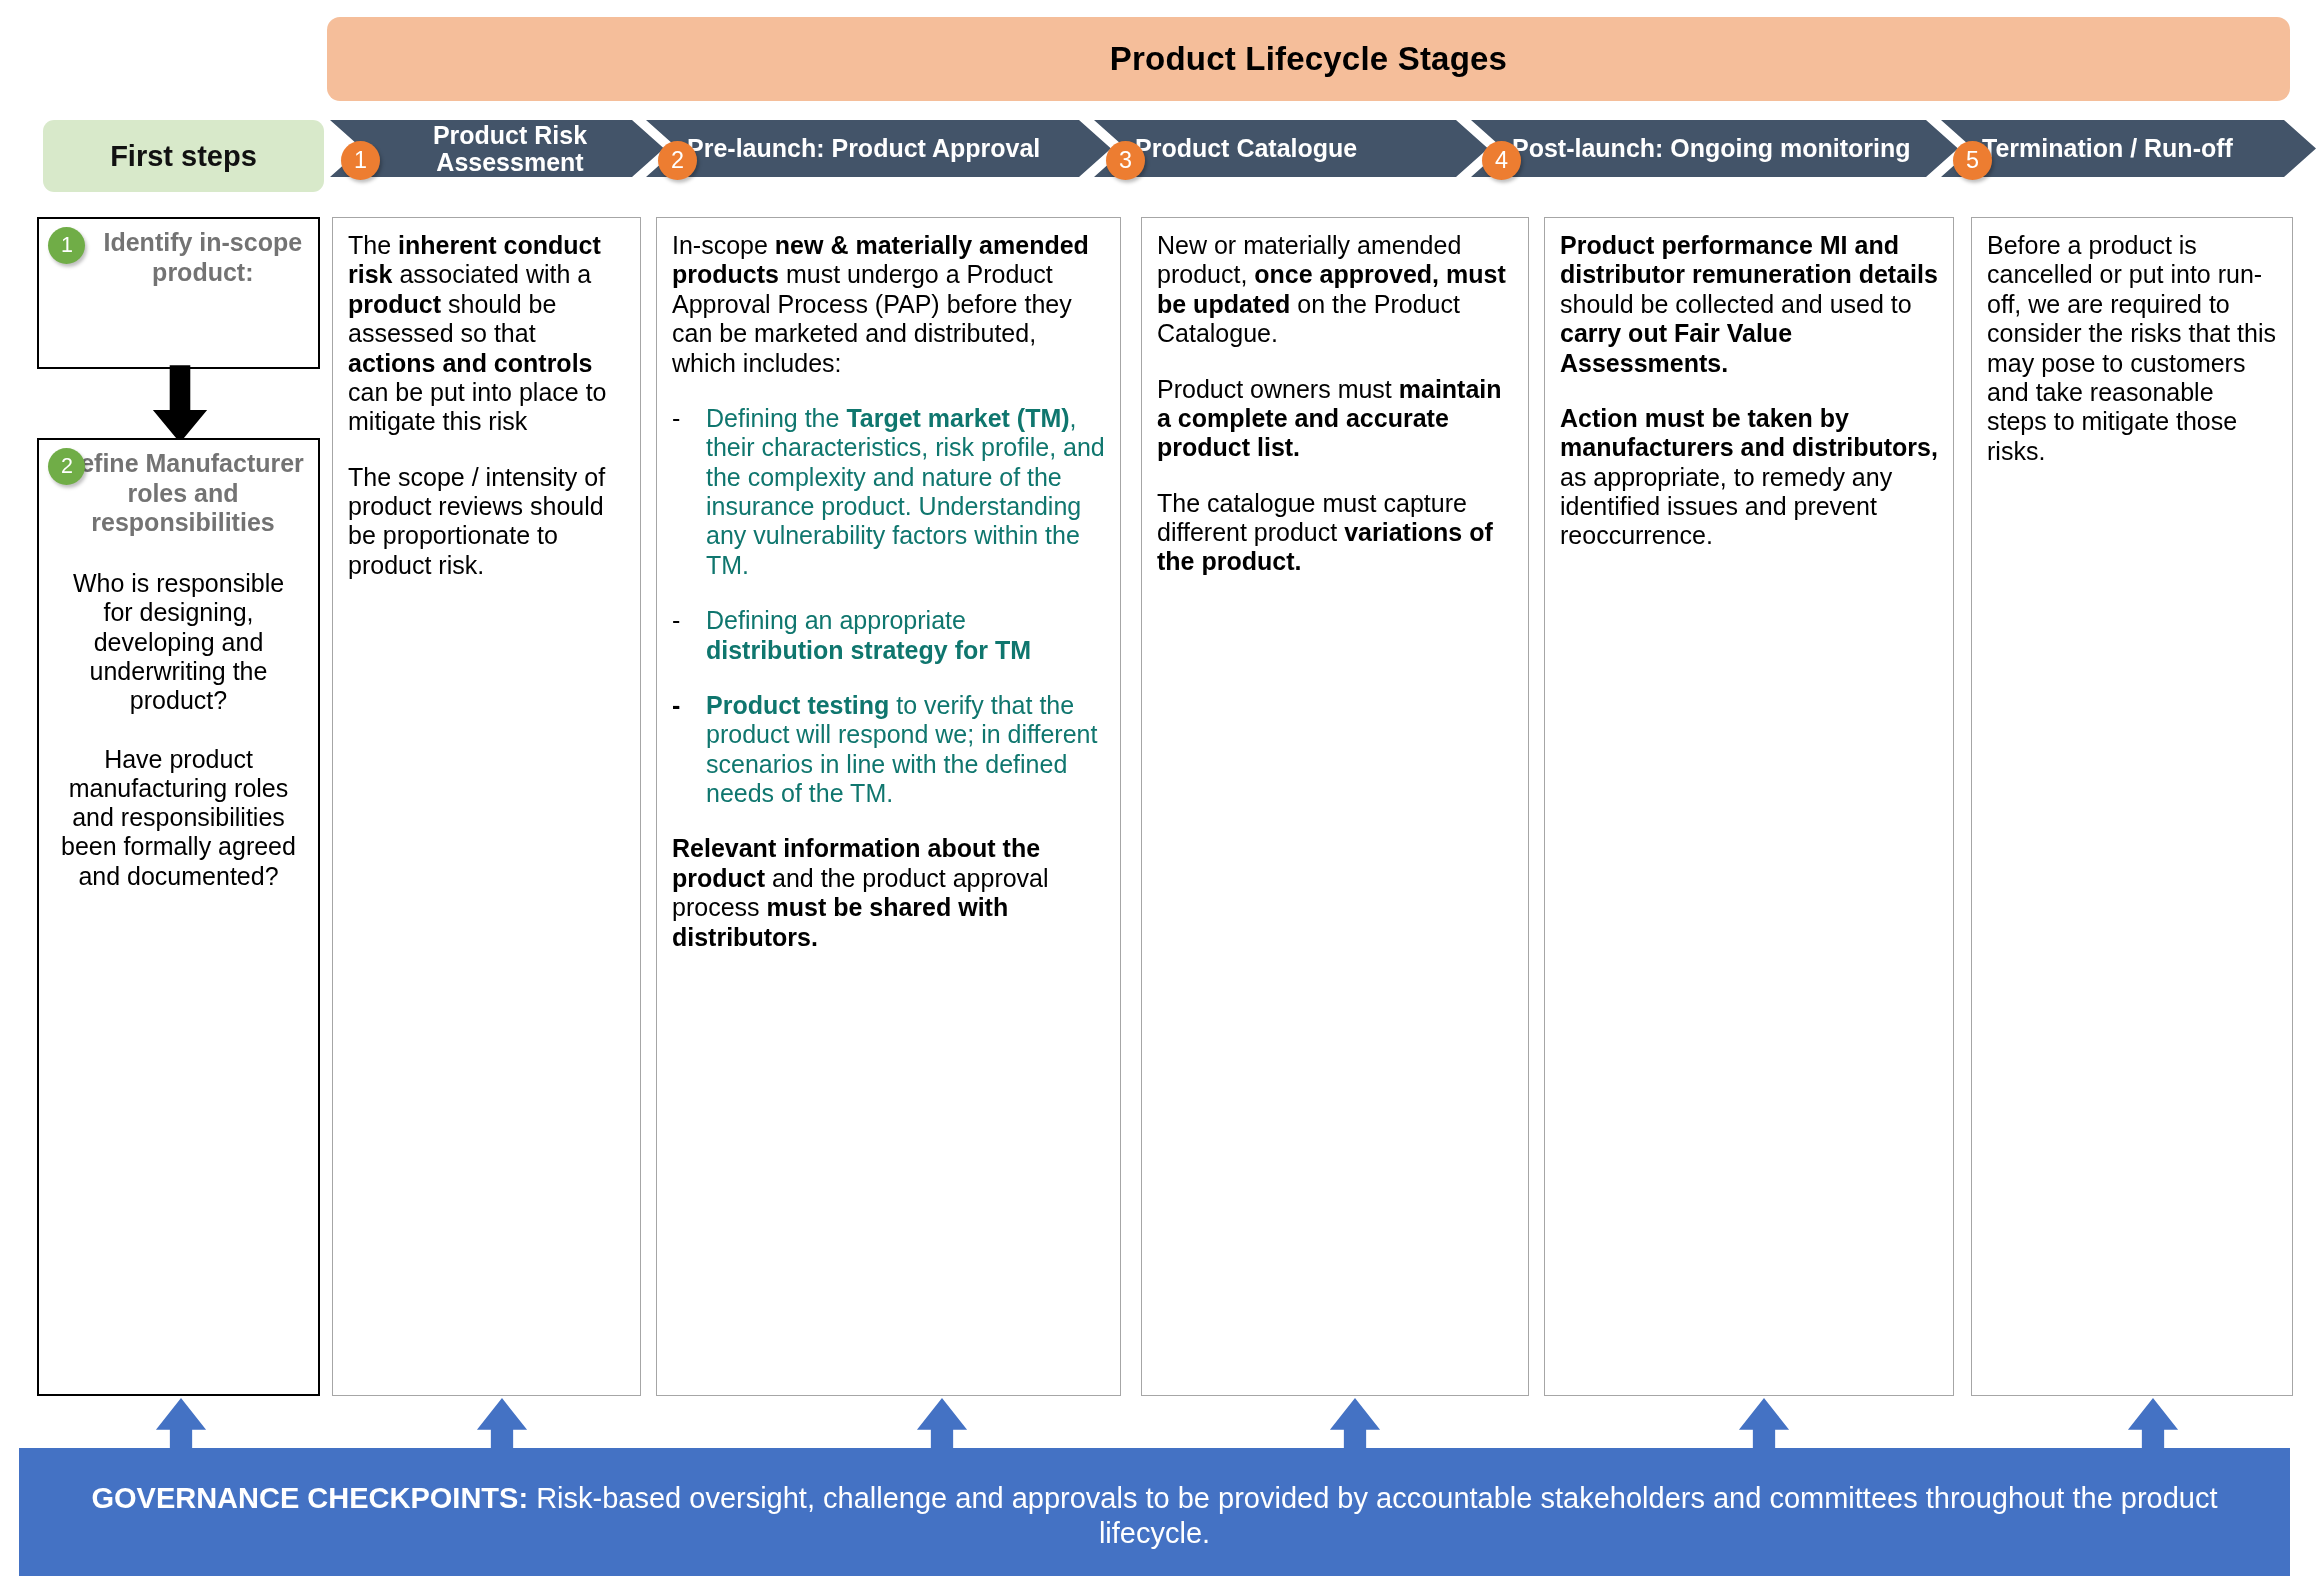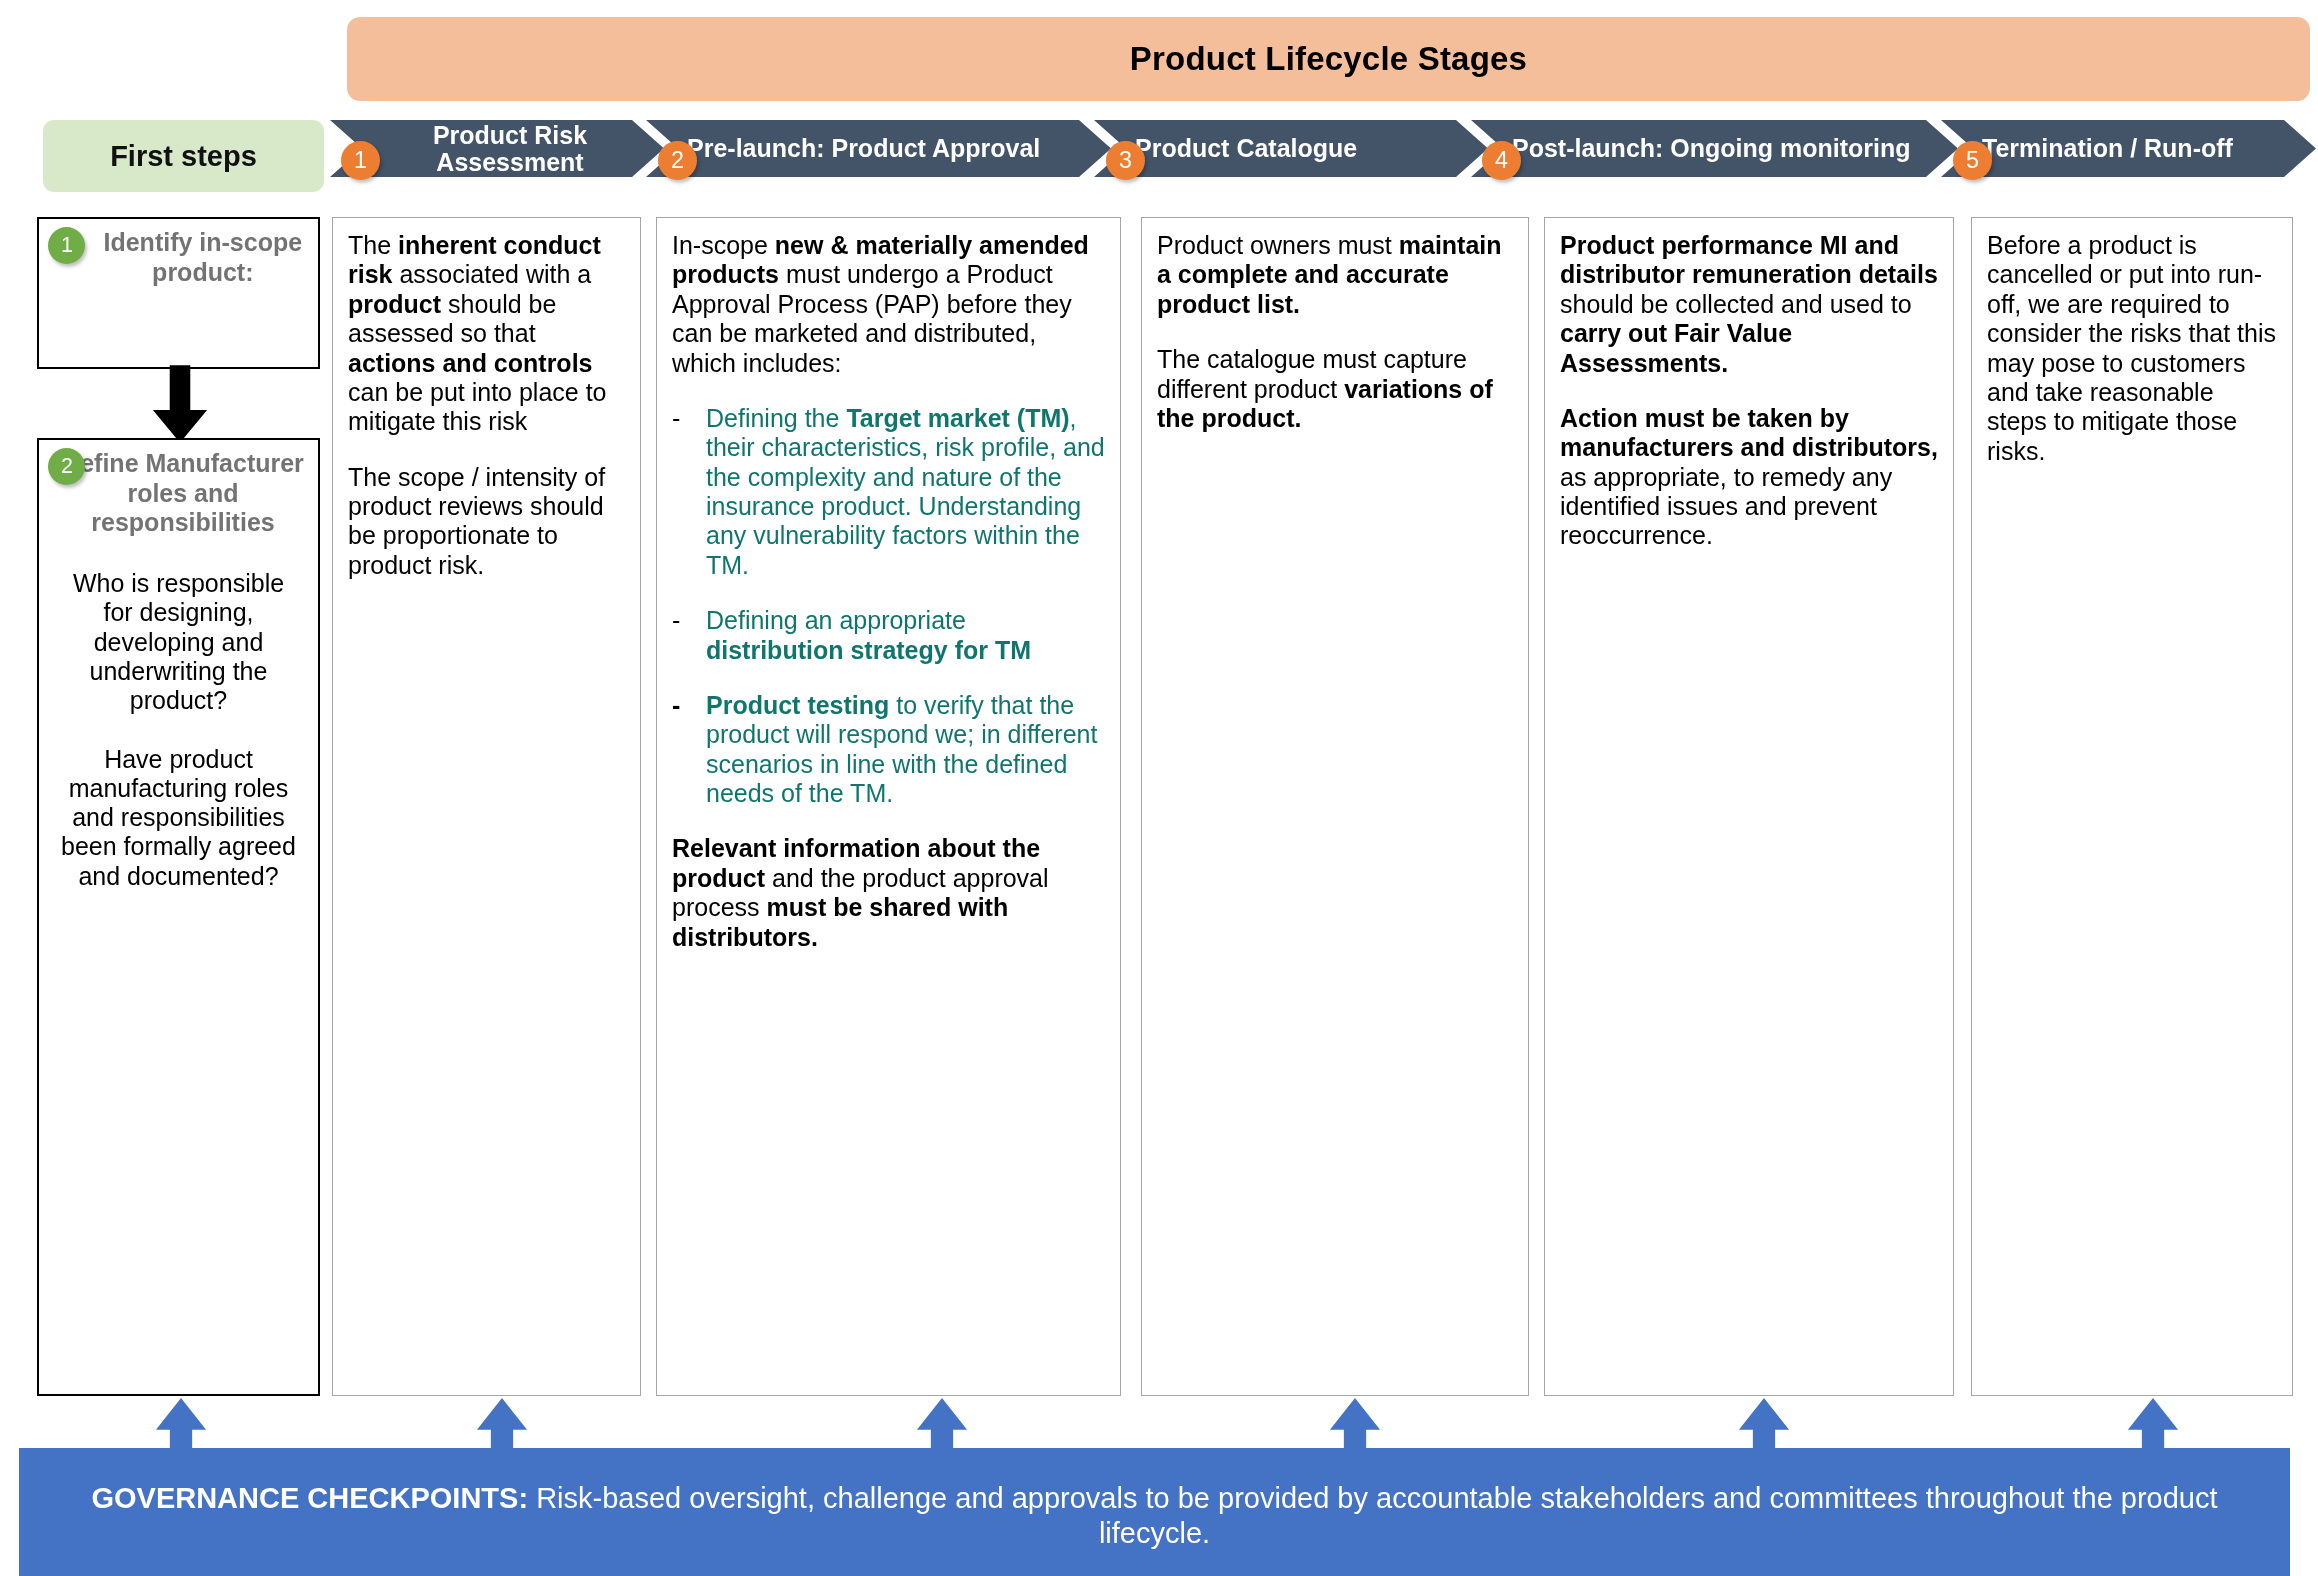--- a/index.html
+++ b/index.html
@@ -20,21 +20,20 @@
     position: absolute;
     left: 327px;
     top: 17px;
     width: 1963px;
     height: 84px;
     background: #F5BE9A;
     border-radius: 13px;
     display: flex;
     align-items: center;
     justify-content: center;
-    margin-left: 20px;
   }
   #lifecycle-banner .banner-title {
     font-size: 33px;
     font-weight: bold;
     color: #000;
     letter-spacing: 0.2px;
   }
 
   
   #header-row {
@@ -297,20 +296,21 @@
         <div class="bullet-dash">-</div>
         <div class="bullet-text"><span>Defining an appropriate </span><b>distribution strategy for TM</b></div>
       </div>
       <div class="bullet-row">
         <div class="bullet-dash" style="font-weight: bold;">-</div>
         <div class="bullet-text"><b>Product testing</b><span> to verify that the product will respond we; in different scenarios in line with the defined needs of the TM.</span></div>
       </div>
       <p><b>Relevant information about the product</b><span> and the product approval process </span><b>must be shared with distributors.</b></p>
     </div>
     <div class="stage-col" style="left: 1141px; width: 388px;">
+      <p><span>New or materially amended product, </span><b>once approved, must be updated</b><span> on the Product Catalogue.</span></p>
       <p><span>Product owners must </span><b>maintain a complete and accurate product list.</b></p>
       <p><span>The catalogue must capture different product </span><b>variations of the product.</b></p>
     </div>
     <div class="stage-col" style="left: 1544px; width: 410px;">
       <p><b>Product performance MI and distributor remuneration details</b><span> should be collected and used to </span><b>carry out Fair Value Assessments.</b></p>
       <p><b>Action must be taken by manufacturers and distributors,</b><span> as appropriate, to remedy any identified issues and prevent reoccurrence.</span></p>
     </div>
     <div class="stage-col" style="left: 1971px; width: 322px;">
       <p><span>Before a product is cancelled or put into run-off, we are required to consider the risks that this may pose to customers and take reasonable steps to mitigate those risks.</span></p>
     </div>

